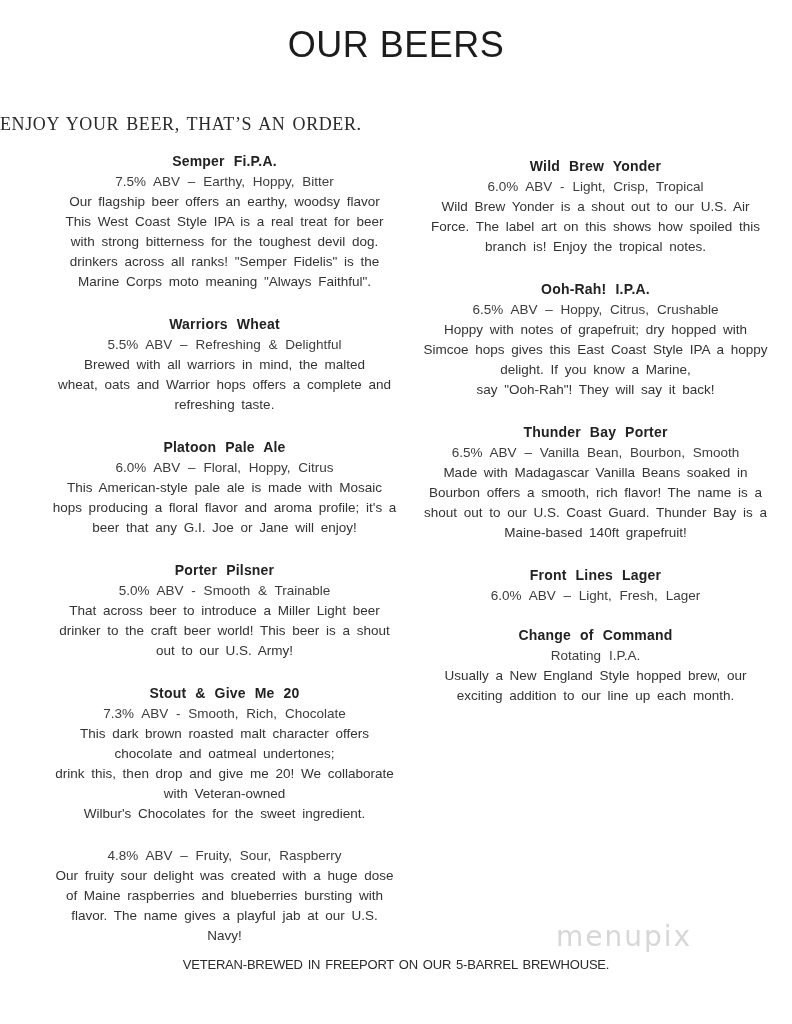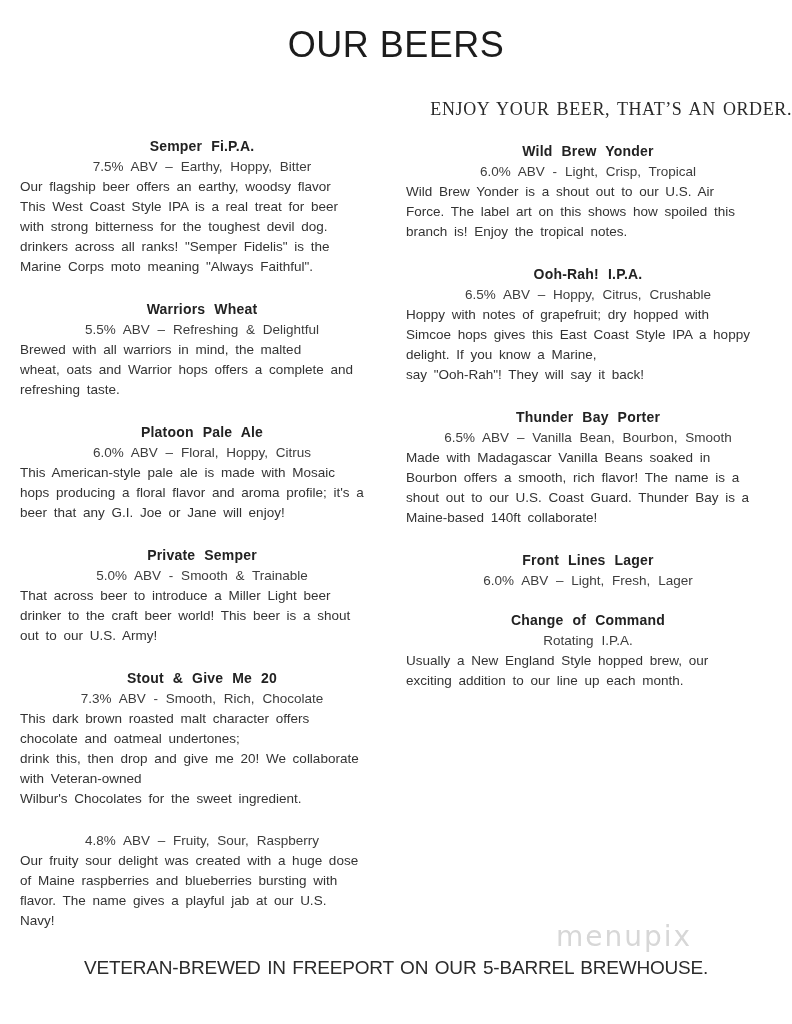--- a/index.html
+++ b/index.html
@@ -18,32 +18,32 @@
     color: #2e2e2e;
   }
   .page-title {
     text-align: center;
     font-size: 36px;
     font-weight: 400;
     letter-spacing: 0.5px;
     color: #1c1c1c;
   }
   .page-subtitle {
-    margin-top: 33px;
-    text-align: right;
+    margin-top: 48px;
+    text-align: left;
     font-family: "Liberation Serif", serif;
     font-size: 18px;
     letter-spacing: 0.6px;
     word-spacing: 2px;
     color: #2a2a2a;
   }
   .columns {
     display: flex;
     margin-top: 18px;
-    padding-left: 20px;
+    padding-left: 50px;
     padding-right: 22px;
     column-gap: 22px;
   }
   .column {
     flex: 1 1 0;
     min-width: 0;
   }
   .column.right {
     padding-top: 5px;
   }
@@ -64,30 +64,31 @@
     font-size: 13.5px;
     word-spacing: 0.3em;
     color: #3d3d3d;
     margin-bottom: 3px;
   }
   .beer-desc {
     font-size: 13.5px;
     color: #333333;
   }
   .desc-line {
+    text-align: center;
     word-spacing: 0.22em;
     line-height: 20px;
   }
   .footer-note {
     position: absolute;
     left: 0;
     right: 0;
     top: 957px;
     text-align: center;
-    font-size: 19px;
+    font-size: 13px;
     letter-spacing: -0.2px;
     word-spacing: 1.5px;
     color: #2b2b2b;
   }
   .watermark {
     position: absolute;
     left: 556px;
     top: 920px;
     font-family: "DejaVu Sans", sans-serif;
     font-size: 28px;
@@ -133,21 +134,21 @@
     <div class="beer-name">Platoon Pale Ale</div>
     <div class="beer-abv">6.0% ABV – Floral, Hoppy, Citrus</div>
     <div class="beer-desc">
             <div class="desc-line">This American-style pale ale is made with Mosaic</div>
             <div class="desc-line">hops producing a floral flavor and aroma profile; it's a</div>
             <div class="desc-line">beer that any G.I. Joe or Jane will enjoy!</div>
           </div>
   </section>
 
   <section class="beer">
-    <div class="beer-name">Private Semper</div>
+    <div class="beer-name">Porter Pilsner</div>
     <div class="beer-abv">5.0% ABV - Smooth &amp; Trainable</div>
     <div class="beer-desc">
             <div class="desc-line">That across beer to introduce a Miller Light beer</div>
             <div class="desc-line">drinker to the craft beer world! This beer is a shout</div>
             <div class="desc-line">out to our U.S. Army!</div>
           </div>
   </section>
 
   <section class="beer">
     <div class="beer-name">Stout &amp; Give Me 20</div>
@@ -194,21 +195,21 @@
           </div>
   </section>
 
   <section class="beer">
     <div class="beer-name">Thunder Bay Porter</div>
     <div class="beer-abv">6.5% ABV – Vanilla Bean, Bourbon, Smooth</div>
     <div class="beer-desc">
             <div class="desc-line">Made with Madagascar Vanilla Beans soaked in</div>
             <div class="desc-line">Bourbon offers a smooth, rich flavor! The name is a</div>
             <div class="desc-line">shout out to our U.S. Coast Guard. Thunder Bay is a</div>
-            <div class="desc-line">Maine-based 140ft collaborate!</div>
+            <div class="desc-line">Maine-based 140ft grapefruit!</div>
           </div>
   </section>
 
   <section class="beer">
     <div class="beer-name">Front Lines Lager</div>
     <div class="beer-abv">6.0% ABV – Light, Fresh, Lager</div>
   </section>
 
   <section class="beer">
     <div class="beer-name">Change of Command</div>

